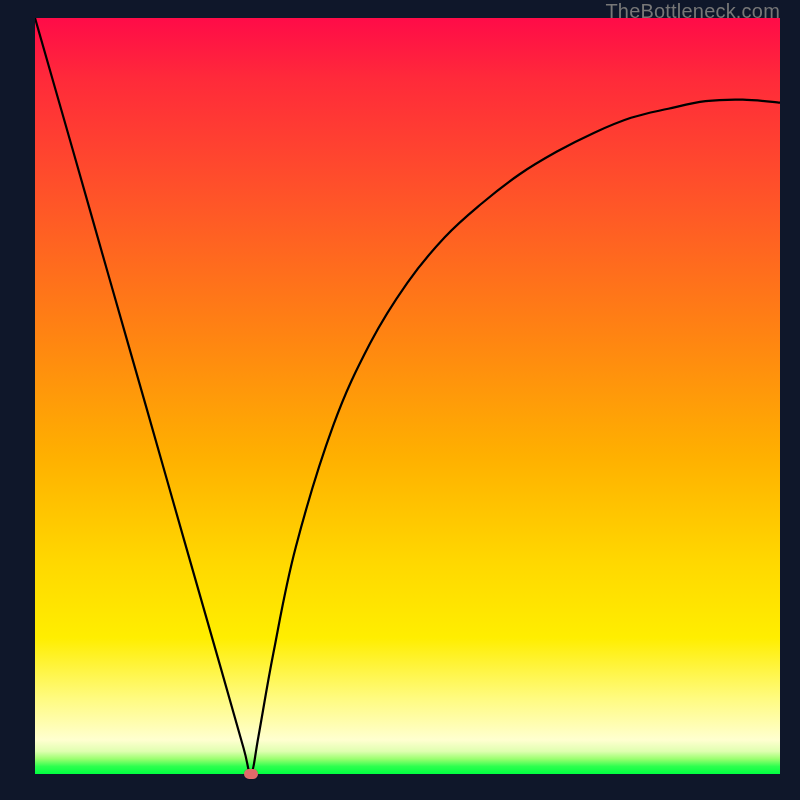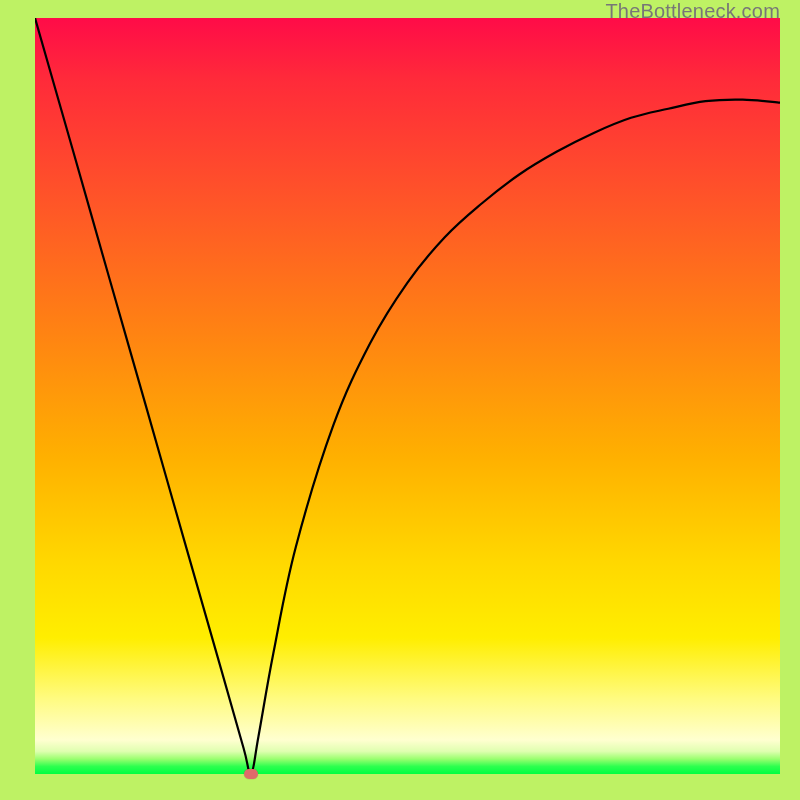--- a/index.html
+++ b/index.html
@@ -8,21 +8,21 @@
     width: 800px;
     height: 800px;
     overflow: hidden;
     background: #000;
     font-family: Arial, Helvetica, sans-serif;
   }
   .container {
     position: relative;
     width: 800px;
     height: 800px;
-    background: #bef264;
+    background: #0f172a;
   }
   .plot-area {
     position: absolute;
     left: 35px;
     top: 18px;
     width: 745px;
     height: 756px;
     
     background: linear-gradient(
       to bottom,

